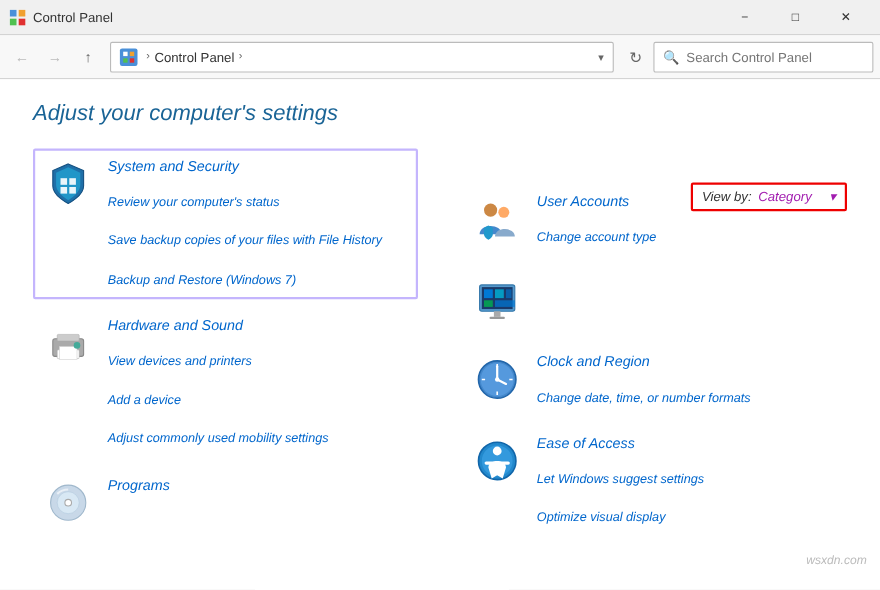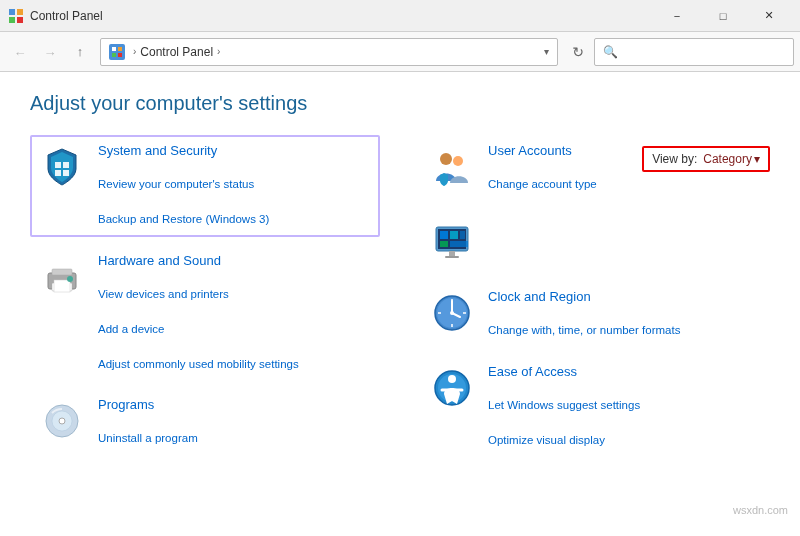--- a/index.html
+++ b/index.html
@@ -148,48 +148,49 @@
       width: 100%;
       background: transparent;
     }
 
     
     .main-content {
       flex: 1;
       background: white;
       padding: 20px 30px;
       overflow: auto;
+      font-style: italic;
     }
     .page-title {
       font-size: 20px;
       color: #1a6496;
       font-weight: normal;
       margin-bottom: 20px;
     }
 
     
     .view-by-container {
       position: absolute;
       right: 30px;
-      top: 74px;
+      top: 94px;
       display: flex;
       align-items: center;
       gap: 6px;
       border: 2px solid #e00;
       padding: 4px 8px;
       border-radius: 2px;
     }
     .view-by-label {
       font-size: 12px;
       color: #333;
     }
     .view-by-dropdown {
       display: flex;
-      gap: 2px;
-      color: #7f1d1d;
+      gap: 16px;
+      color: #a21caf;
       font-size: 12px;
       cursor: pointer;
     }
 
     
     .categories-wrapper {
       display: flex;
       gap: 0;
     }
     .categories-left {
@@ -283,20 +284,21 @@
     <span class="address-chevron">›</span>
     <span>Control Panel</span>
     <span class="address-chevron">›</span>
     <span class="address-dropdown">▾</span>
   </div>
 
   <button class="refresh-btn">↻</button>
 
   <div class="search-bar">
     <span class="search-icon-sm">🔍</span>
+    <input class="search-input" type="text" placeholder="Search Control Panel" style="">
   </div>
 </div>
 
 <div class="main-content" style="position:relative;">
   <h1 class="page-title">Adjust your computer's settings</h1>
 
   <div class="view-by-container">
     <span class="view-by-label">View by:</span>
     <div class="view-by-dropdown">
       <span>Category</span>
@@ -317,21 +319,22 @@
 
             <rect x="15" y="17" width="6" height="6" fill="white" opacity="0.9"></rect>
             <rect x="23" y="17" width="6" height="6" fill="white" opacity="0.9"></rect>
             <rect x="15" y="25" width="6" height="6" fill="white" opacity="0.9"></rect>
             <rect x="23" y="25" width="6" height="6" fill="white" opacity="0.9"></rect>
           </svg>
         </div>
         <div class="category-text">
           <span class="category-title">System and Security</span>
           <span class="category-link">Review your computer's status</span>
-          <span class="category-link">Backup and Restore (Windows 3)</span>
+          <span class="category-link">Save backup copies of your files with File History</span>
+          <span class="category-link">Backup and Restore (Windows 7)</span>
         </div>
       </div>
 
 
       <div class="category-item">
         <div class="category-icon">
           <svg width="44" height="44" viewBox="0 0 44 44">
 
             <rect x="8" y="18" width="28" height="16" rx="2" fill="#aaa" stroke="#888" stroke-width="1"></rect>
             <rect x="12" y="14" width="20" height="6" rx="1" fill="#ccc" stroke="#aaa" stroke-width="0.5"></rect>
@@ -356,21 +359,20 @@
 
             <circle cx="22" cy="22" r="16" fill="#c8d8e8" stroke="#a0b8cc" stroke-width="1"></circle>
             <circle cx="22" cy="22" r="10" fill="#d8e8f4" stroke="#b0c8dc" stroke-width="0.5"></circle>
             <circle cx="22" cy="22" r="3" fill="white" stroke="#aaa" stroke-width="1"></circle>
 
             <path d="M12 14 Q16 10 22 10" stroke="white" stroke-width="2" fill="none" opacity="0.6"></path>
           </svg>
         </div>
         <div class="category-text">
           <span class="category-title">Programs</span>
-          <span class="category-link">Uninstall a program</span>
         </div>
       </div>
 
     </div>
 
     <div class="categories-right">
 
       <div class="category-item">
         <div class="category-icon">
           <svg width="44" height="44" viewBox="0 0 44 44">
@@ -420,21 +422,21 @@
             <line x1="22" y1="22" x2="30" y2="26" stroke="white" stroke-width="2" stroke-linecap="round"></line>
 
             <line x1="22" y1="8" x2="22" y2="11" stroke="white" stroke-width="1.5"></line>
             <line x1="22" y1="33" x2="22" y2="36" stroke="white" stroke-width="1.5"></line>
             <line x1="8" y1="22" x2="11" y2="22" stroke="white" stroke-width="1.5"></line>
             <line x1="33" y1="22" x2="36" y2="22" stroke="white" stroke-width="1.5"></line>
           </svg>
         </div>
         <div class="category-text">
           <span class="category-title">Clock and Region</span>
-          <span class="category-link">Change with, time, or number formats</span>
+          <span class="category-link">Change date, time, or number formats</span>
         </div>
       </div>
 
       <div class="category-item">
         <div class="category-icon">
           <svg width="44" height="44" viewBox="0 0 44 44">
 
             <circle cx="22" cy="22" r="17" fill="#2288cc" stroke="#1166aa" stroke-width="1.5"></circle>
             <circle cx="22" cy="22" r="14" fill="#3399dd"></circle>
 

